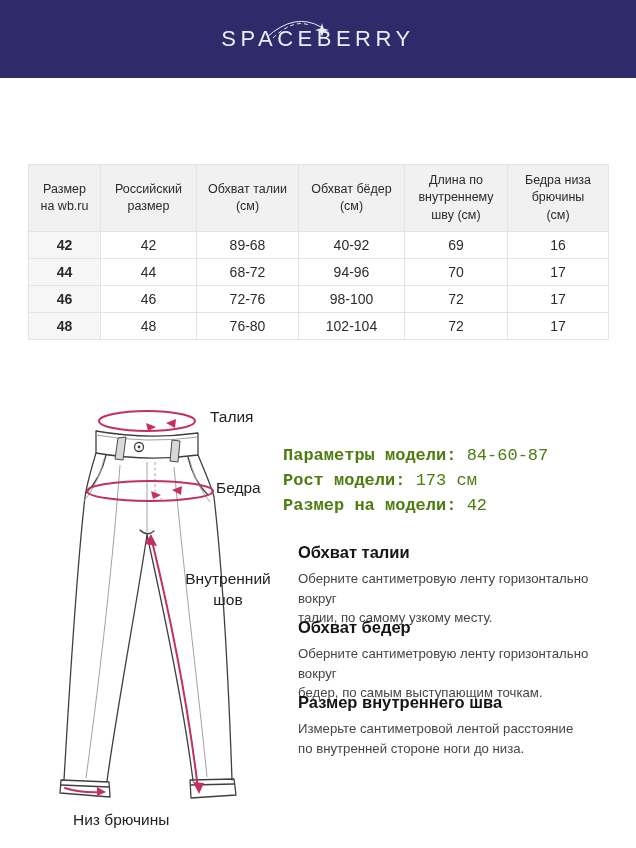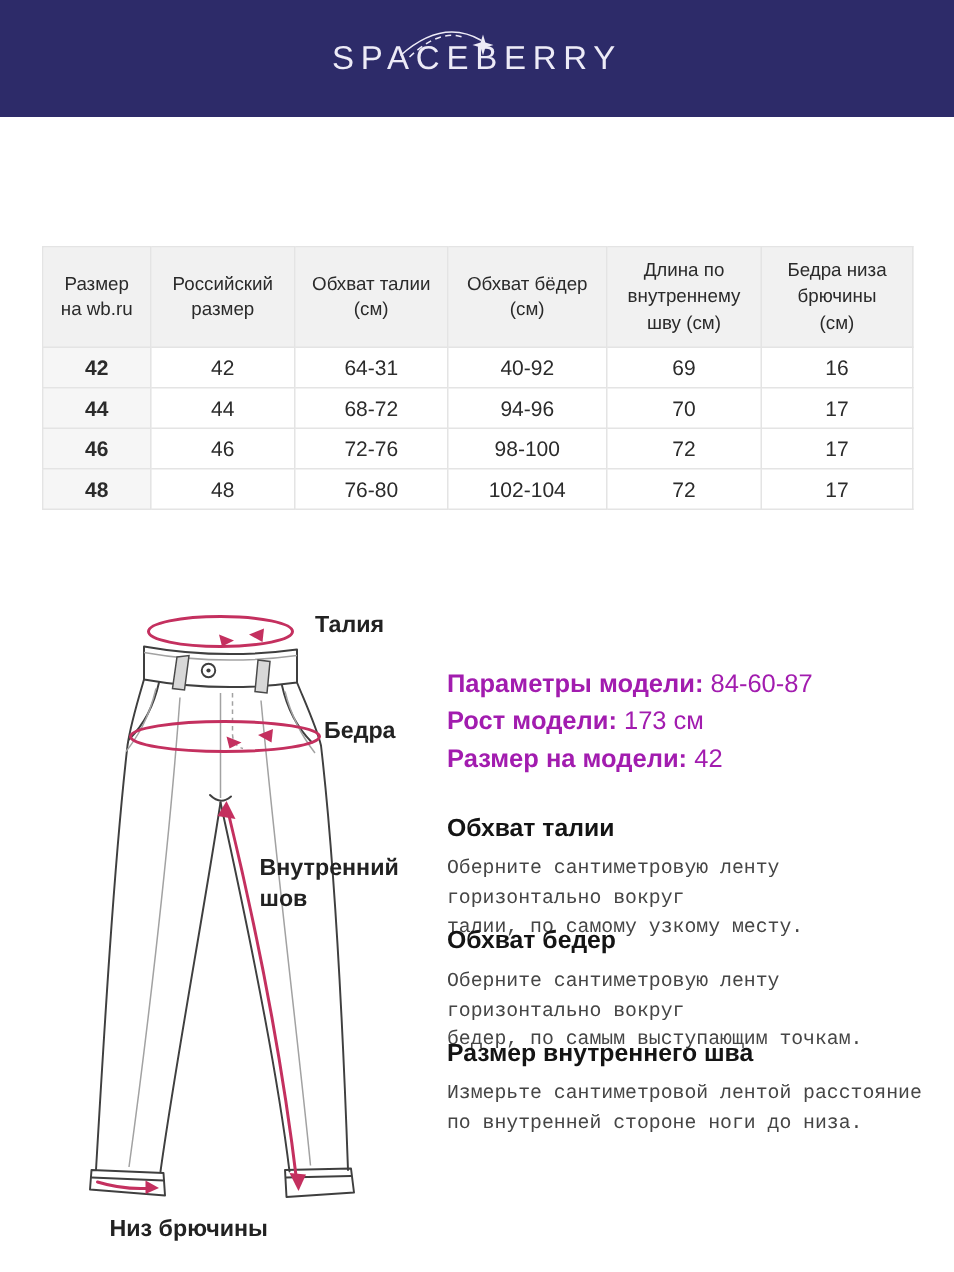--- a/index.html
+++ b/index.html
@@ -20,35 +20,35 @@
                border-collapse:collapse; table-layout:fixed; }
   .size th, .size td { border:1px solid #e4e4e4; text-align:center; vertical-align:middle; }
   .size thead th { background:#f1f1f1; height:62px; font-size:12.5px; font-weight:400;
                    color:#2a2a2a; line-height:1.38; padding:2px 4px; }
   .size td { height:26px; font-size:14px; color:#2b2b2b; padding:0 4px; }
   .size td.rowhead { background:#f6f6f6; font-weight:700; }
 
   
   .diagram { position:absolute; left:28px; top:385px; width:280px; height:460px; }
   .diagram svg { position:absolute; left:0; top:0; }
-  .dlabel { position:absolute; font-size:15.5px; font-weight:700; color:#222; line-height:21px; }
+  .dlabel { position:absolute; font-size:15.5px; font-weight:400; color:#222; line-height:21px;text-align:center; }
   .lbl-waist  { left:182px; top:21px; }
   .lbl-hips   { left:188px; top:92px; }
   .lbl-inseam { left:145px; top:183px; width:110px; }
   .lbl-hem    { left:45px;  top:424px; }
   .pink { fill:none; stroke:var(--accent); stroke-width:2; }
   .pinkfill { fill:var(--accent); stroke:none; }
 
   
-  .model-info { position:absolute; left:298px; top:443px; font-size:17px; line-height:25px; color:#a21caf; }
+  .model-info { position:absolute; left:283px; top:443px; font-size:17px; line-height:25px; color:#4d7c0f;font-family:Liberation Mono, monospace; }
   .model-info b { font-weight:700; }
   .guide-section { position:absolute; left:298px; width:326px; }
   .sec0 { top:543px; } .sec1 { top:618px; } .sec2 { top:693px; }
   .guide-section h3 { margin:0 0 7px 0; font-size:16.5px; font-weight:700; color:#141414; }
-  .guide-section .gline { font-size:13.2px; line-height:19.5px; color:#454545;font-family:Liberation Mono, monospace; }
+  .guide-section .gline { font-size:13.2px; line-height:19.5px; color:#454545; }
 </style>
 </head>
 <body>
 
 <div class="page">
 
   <div class="site-header">
     <div class="logo">
       <svg class="comet" viewBox="0 0 72 32">
         <path d="M4,27 Q32,2 58,17"></path>
@@ -99,21 +99,21 @@
           <div>Бедра низа</div>
             <div>брючины</div>
             <div>(см)</div>
         </th>
       </tr>
     </thead>
     <tbody>
       <tr>
         <td class="rowhead">42</td>
         <td>42</td>
-        <td>64-31</td>
+        <td>89-68</td>
         <td>40-92</td>
         <td>69</td>
         <td>16</td>
       </tr>
       <tr>
         <td class="rowhead">44</td>
         <td>44</td>
         <td>68-72</td>
         <td>94-96</td>
         <td>70</td>

